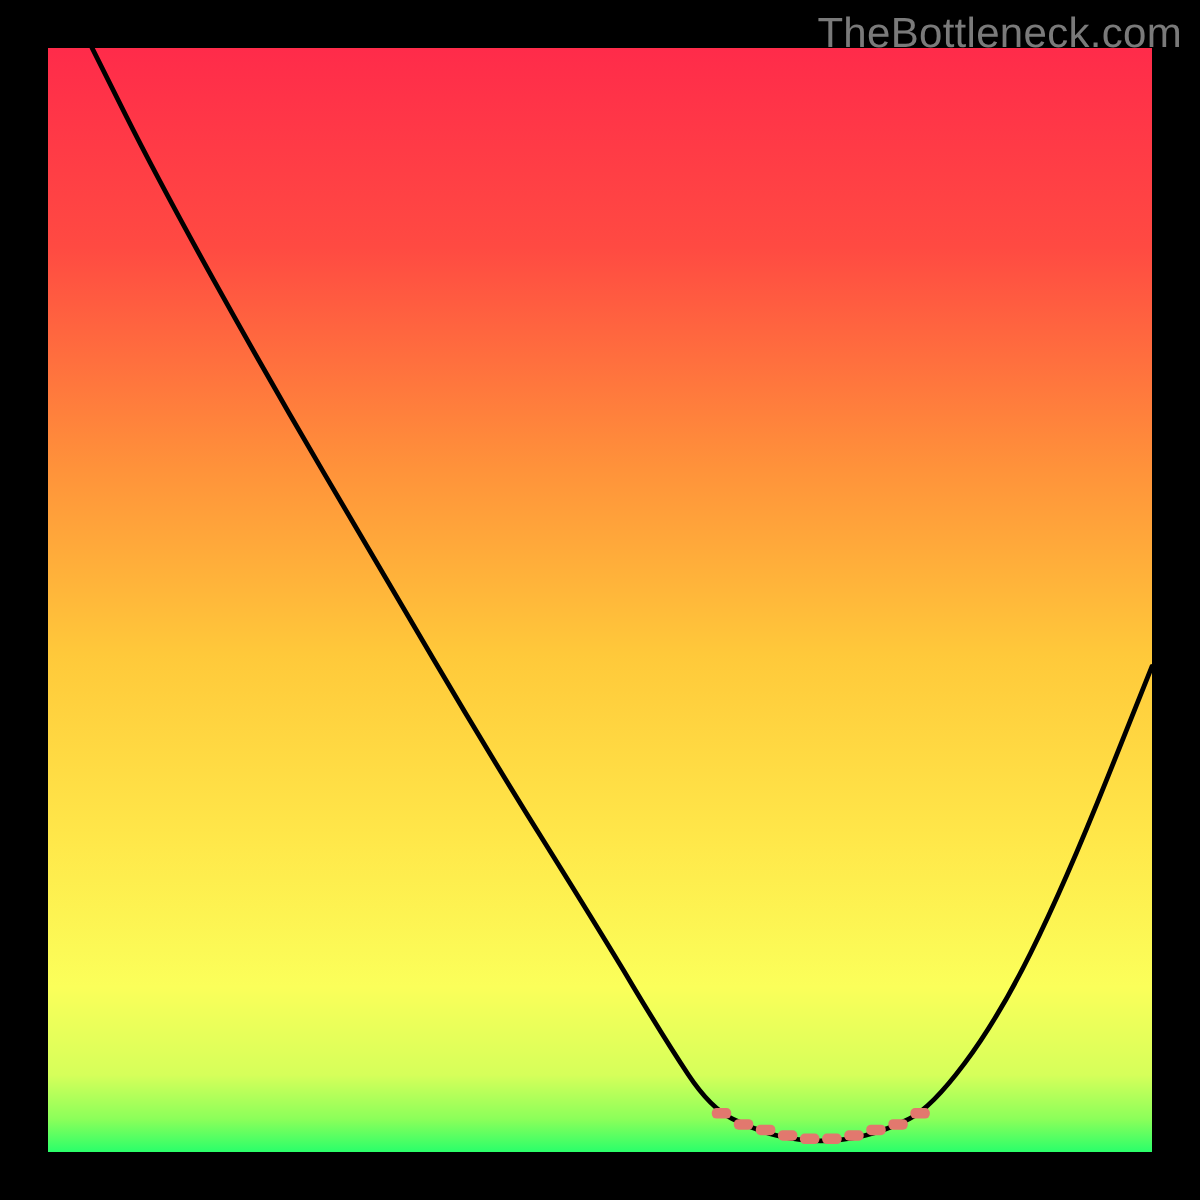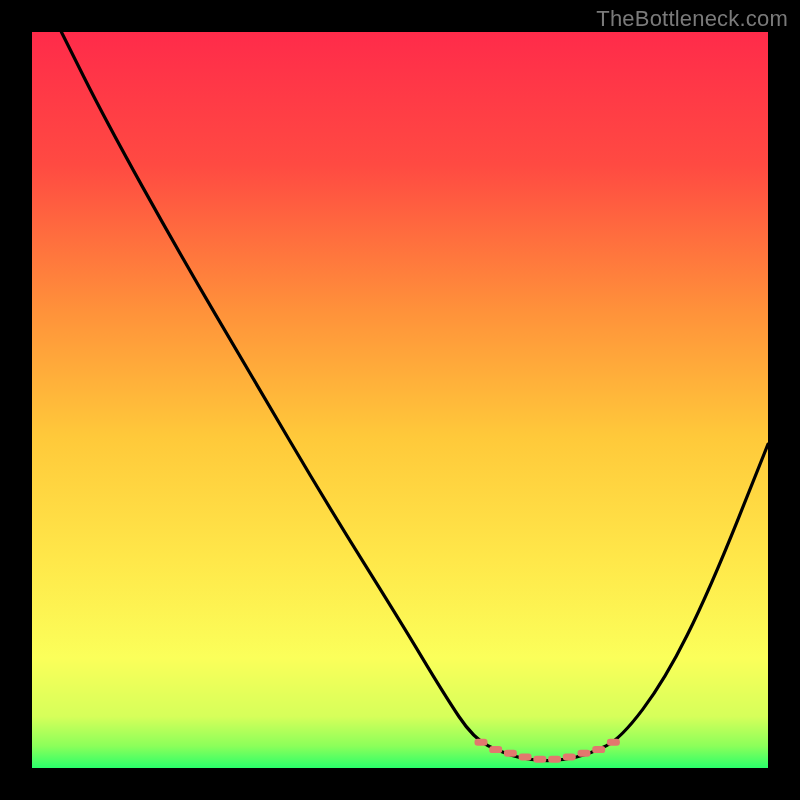--- a/index.html
+++ b/index.html
@@ -9,21 +9,21 @@
     background: #000;
     position: relative;
     font-family: Arial, sans-serif;
     overflow: hidden;
   }
   .watermark {
     position: absolute;
     top: 6px;
     right: 12px;
     color: #7a7a7a;
-    font-size: 22px;
+    font-size: 28px;
     font-weight: 500;
     z-index: 10;
     letter-spacing: 0.2px;
   }
   .plot-area {
     position: absolute;
     left: 32px;
     top: 32px;
     width: 736px;
     height: 736px;

